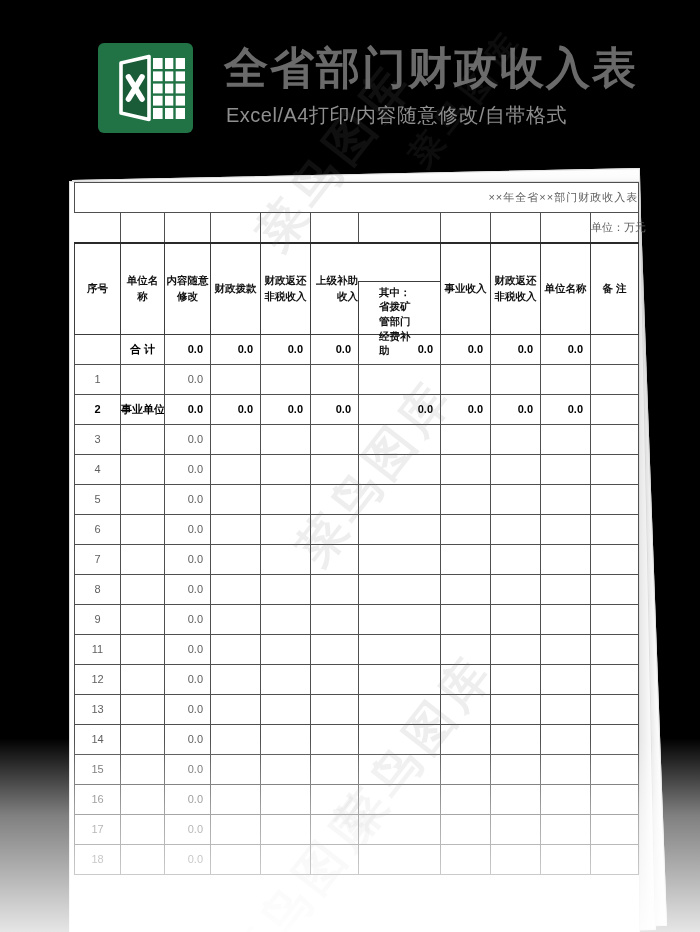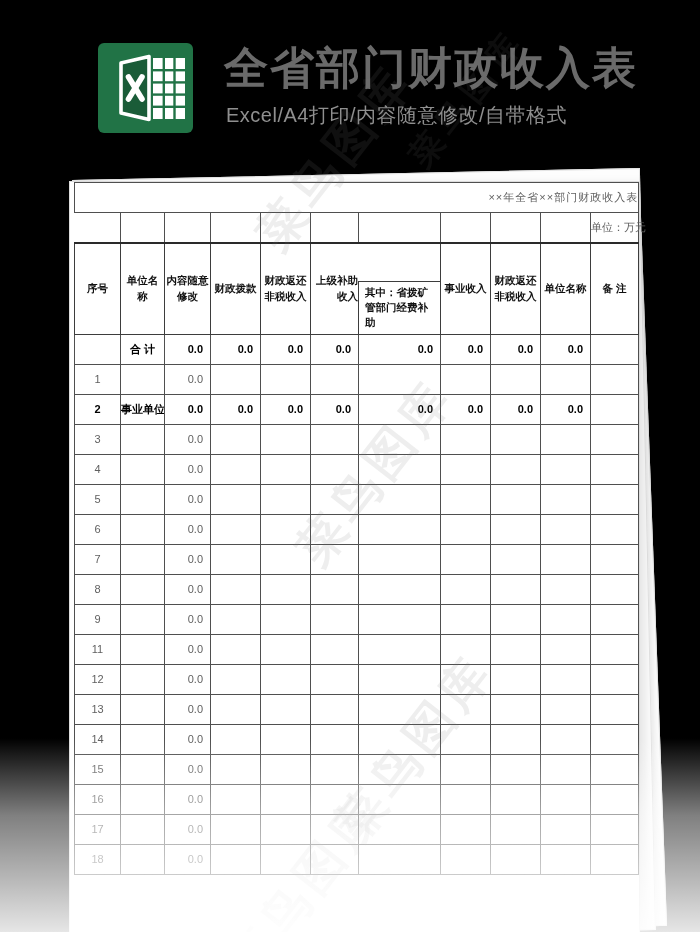--- a/index.html
+++ b/index.html
@@ -25,21 +25,21 @@
   .unit-row td:first-child{border-left:none;}
   .unit-row td.unit-note{text-align:right;padding-right:9px;white-space:nowrap;}
   .header-row th{border:1px solid #3d3d3d;border-top:2px solid #2a2a2a;height:90px;padding:2px 1px;
     font-size:10.5px;font-weight:700;color:#111;line-height:1.45;vertical-align:middle;text-align:center;}
   th.group{padding:0;vertical-align:top;}
   .g-wrap{display:flex;height:90px;}
   .g-left{width:47px;flex:0 0 47px;display:flex;align-items:center;justify-content:center;text-align:right;line-height:1.45;}
   .g-right{flex:1;display:flex;flex-direction:column;}
   .g-top{height:37px;flex:0 0 37px;}
   .g-box{flex:1;border-top:1px solid #3d3d3d;border-left:1px solid #3d3d3d;display:flex;align-items:center;
-    text-align:left;padding:3px 6px;line-height:1.4;}
+    text-align:left;padding:3px 20px;line-height:1.4;}
   .sheet tbody td{border:1px solid #4f4f4f;font-size:11px;color:#5f5f5f;height:30px;padding:0;}
   .total-row td{height:29px;}
   .c1{text-align:center;}
   .c2{text-align:center;white-space:nowrap;overflow:hidden;margin-left:40px;}
   .num{text-align:right;padding-right:7px !important;}
   tr.bold td{font-weight:700;color:#000;}
   
   .watermark{position:absolute;font-size:48px;font-weight:700;letter-spacing:7px;color:rgba(125,125,125,.13);
     transform:rotate(-52deg);white-space:nowrap;pointer-events:none;}
   .w1{left:225px;top:125px;}

